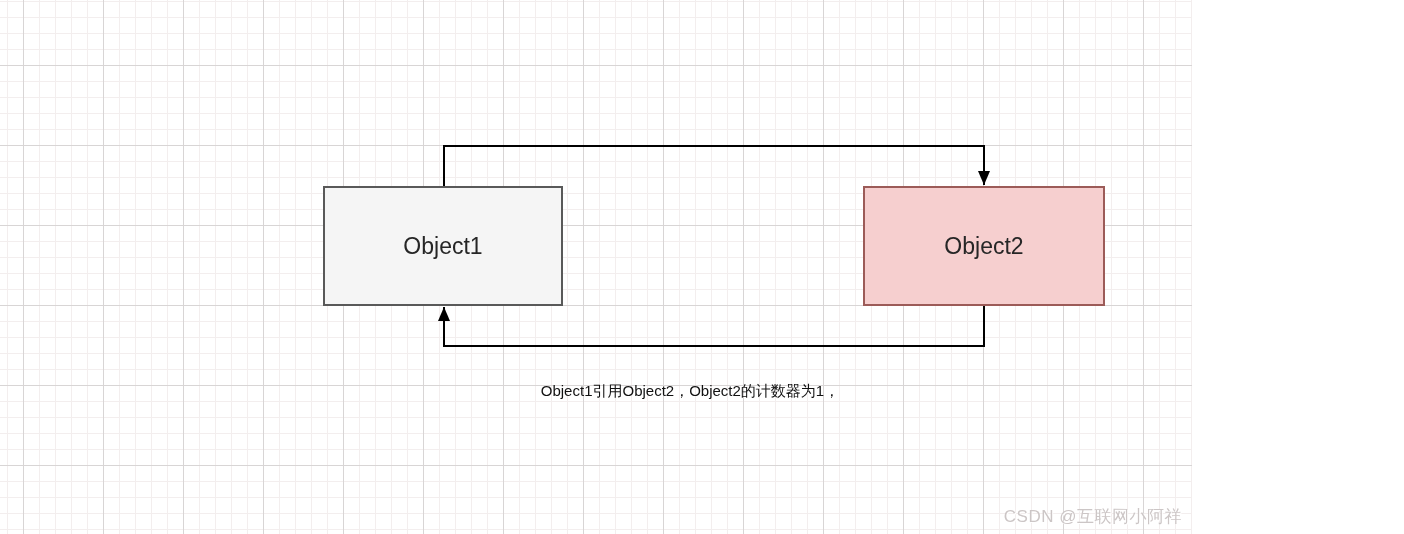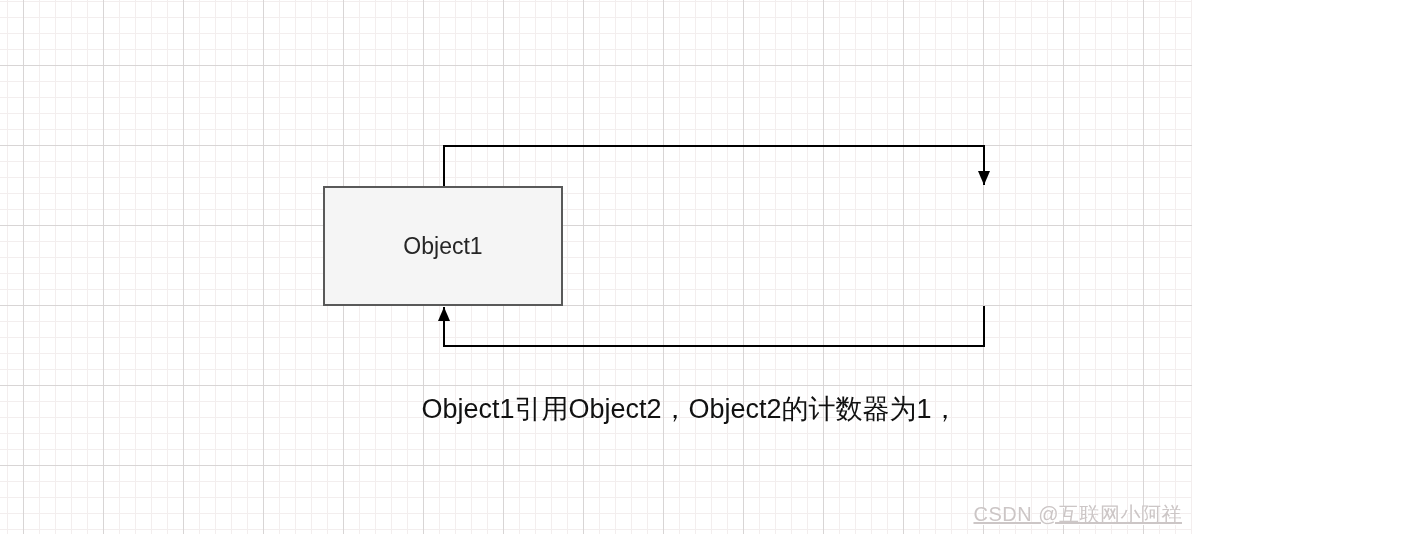--- a/index.html
+++ b/index.html
@@ -50,36 +50,35 @@
   }
   .node2 {
     left: 863px; top: 186px;
     width: 242px; height: 120px;
     background: #f6cfcf;
     border-color: #9c5b58;
   }
 
   .caption {
     position: absolute;
-    left: 0; top: 394px;
+    left: 0; top: 376px;
     width: 1380px;
     text-align: center;
-    font-size: 27px;
+    font-size: 15px;
     line-height: 30px;
     color: #111111;
   }
 
   .watermark {
     position: absolute;
     right: 10px; bottom: 6px;
-    font-size: 20px;
+    font-size: 17px;
     letter-spacing: 0.5px;
     color: #ccc6c6;
     text-shadow: 1px 1px 0 #ffffff;
-    text-decoration: underline;
   }
 </style>
 </head>
 <body>
 
 <div class="canvas">
 
   <svg class="connectors" width="1404" height="534" viewBox="0 0 1404 534" xmlns="http://www.w3.org/2000/svg">
     <defs>
       <marker id="arrowhead" markerUnits="userSpaceOnUse" markerWidth="20" markerHeight="20" refX="16" refY="8" orient="auto">
@@ -87,20 +86,23 @@
       </marker>
     </defs>
     <path class="edge" d="M444,186 V146 H984 V185" marker-end="url(#arrowhead)"></path>
     <path class="edge" d="M984,306 V346 H444 V307" marker-end="url(#arrowhead)"></path>
   </svg>
 
   <div class="node node1">
     <span>Object1</span>
   </div>
 
+  <div class="node node2">
+    <span>Object2</span>
+  </div>
 
   <div class="caption">
     <div>Object1引用Object2，Object2的计数器为1，</div>
   </div>
 
   <div class="watermark">CSDN @互联网小阿祥</div>
 
 </div>
 
 </body></html>

